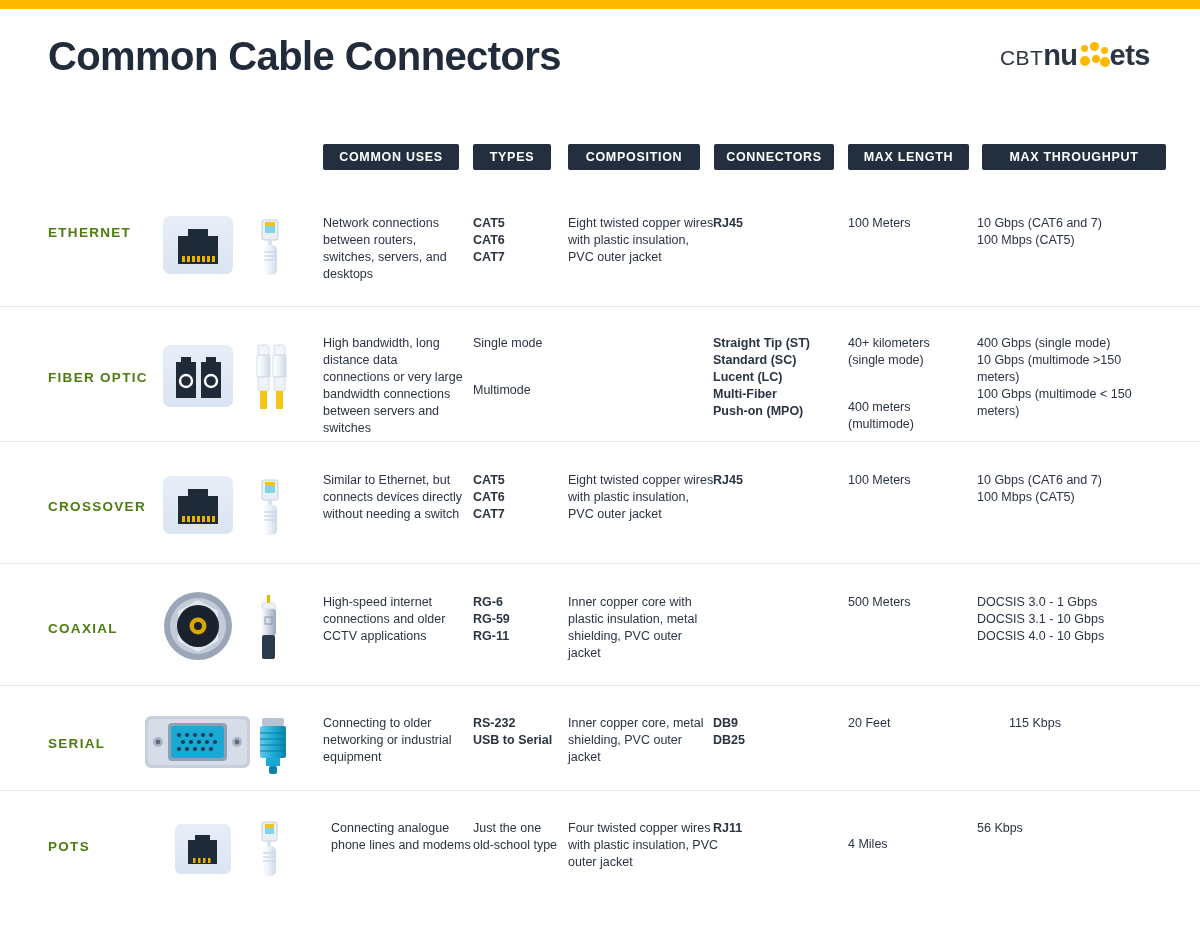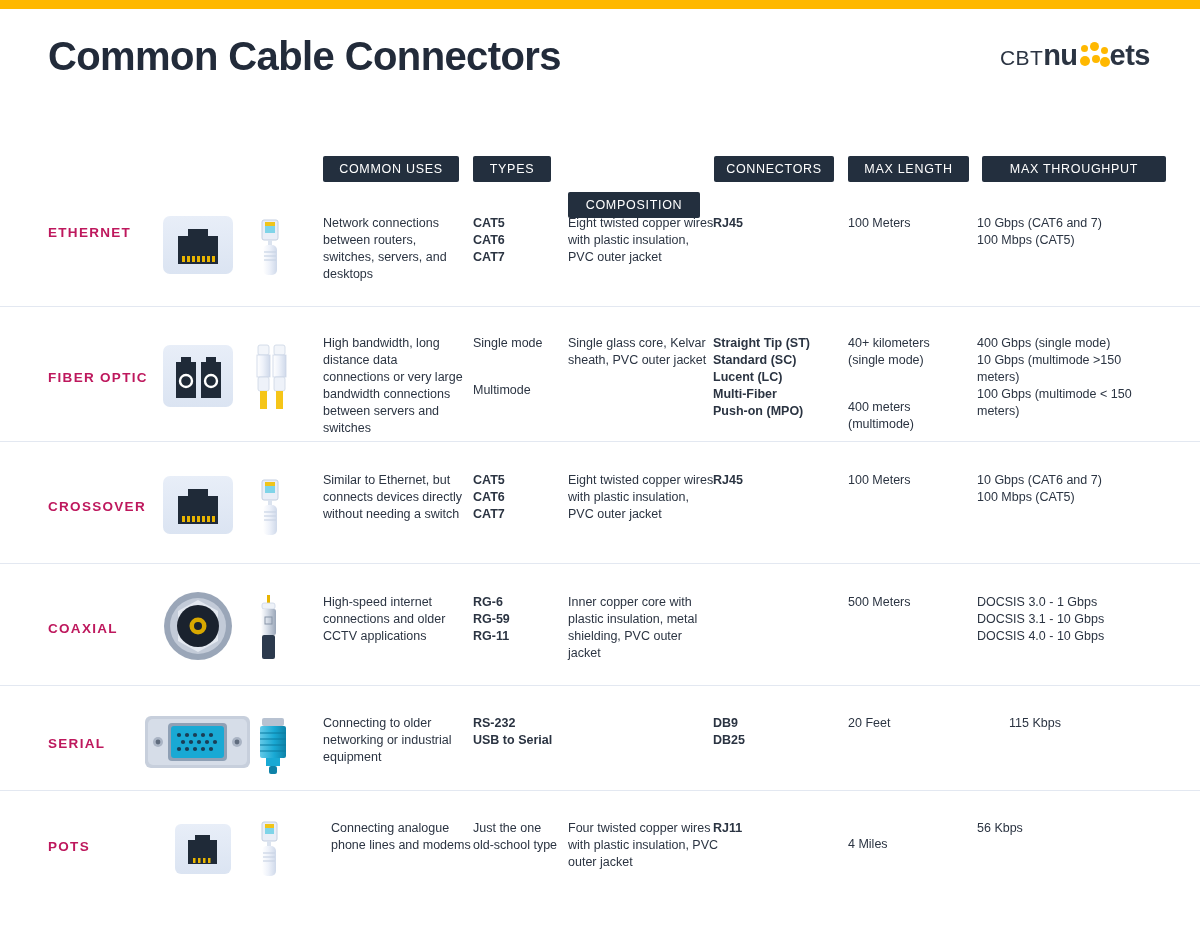--- a/index.html
+++ b/index.html
@@ -56,42 +56,42 @@
   .d1 { width: 7px; height: 7px; left: 2px;  top: 3px; }
   .d2 { width: 9px; height: 9px; left: 11px; top: 0px; }
   .d3 { width: 7px; height: 7px; left: 22px; top: 5px; }
   .d4 { width: 10px; height: 10px; left: 1px; top: 14px; }
   .d5 { width: 8px; height: 8px; left: 13px; top: 13px; }
   .d6 { width: 10px; height: 10px; left: 21px; top: 15px; }
 
   
   .col-headers { position: absolute; top: 144px; left: 0; width: 1200px; height: 26px; }
   .pill {
-    position: absolute; top: 12px; height: 26px;
+    position: absolute; top: 0; height: 26px;
     background: #232f3e;
     border-radius: 2px;
     color: #ffffff;
-    font-size: 12.5px; font-weight: normal;
+    font-size: 12.5px; font-weight: bold;
     letter-spacing: 0.7px;
     display: flex; align-items: center; justify-content: center;
     white-space: nowrap;
   }
 
   
   .row {
     position: absolute; left: 0; width: 1200px;
     border-bottom: 1px solid #e3e8f1;
   }
   .row:last-child { border-bottom: none; }
 
   .row-label {
     position: absolute; left: 48px;
     font-size: 13.5px; font-weight: bold;
     letter-spacing: 1.3px;
-    color: #be185d;
+    color: #4d7c0f;
     white-space: nowrap;
   }
 
   .icon-port { position: absolute; }
 
   .cell {
     position: absolute;
     font-size: 12.5px;
     line-height: 17px;
     color: #2b3442;
@@ -128,21 +128,21 @@
           <i class="d5"></i>
           <i class="d6"></i>
       </span>
       <span class="ets">ets</span>
     </div>
   </div>
 
   <div class="col-headers">
     <div class="pill" style="left:323px; width:136px;">COMMON USES</div>
     <div class="pill" style="left:473px; width:78px;">TYPES</div>
-    <div class="pill" style="left:568px; width:132px;margin-top:36px;">COMPOSITION</div>
+    <div class="pill" style="left:568px; width:132px;">COMPOSITION</div>
     <div class="pill" style="left:714px; width:120px;">CONNECTORS</div>
     <div class="pill" style="left:848px; width:121px;">MAX LENGTH</div>
     <div class="pill" style="left:982px; width:184px;">MAX THROUGHPUT</div>
   </div>
 
   <div class="row" style="top:185px; height:122px;">
     <div class="row-label" style="top:40px;">ETHERNET</div>
     <div class="icon-port" style="left:163px; top:216px;"></div>
     <div class="cell c-uses" style="top:30px;">Network connections between routers, switches, servers, and desktops</div>
     <div class="cell c-types bold" style="top:30px;">
@@ -163,21 +163,20 @@
       </div>
   </div>
 
   <div class="row" style="top:307px; height:135px;">
     <div class="row-label" style="top:63px;">FIBER OPTIC</div>
     <div class="cell c-uses" style="top:28px;">High bandwidth, long distance data connections or very large bandwidth connections between servers and switches</div>
     <div class="cell c-types" style="top:28px;">
         <p>Single mode</p>
         <p class="gap">Multimode</p>
       </div>
-    <div class="cell c-comp" style="top:28px;">Single glass core, Kelvar sheath, PVC outer jacket</div>
     <div class="cell c-conn bold" style="top:28px;">
         <p>Straight Tip (ST)</p>
         <p>Standard (SC)</p>
         <p>Lucent (LC)</p>
         <p>Multi-Fiber</p>
         <p>Push-on (MPO)</p>
       </div>
     <div class="cell c-len" style="top:28px;">
         <p>40+ kilometers</p>
         <p>(single mode)</p>
@@ -233,20 +232,21 @@
       </div>
   </div>
 
   <div class="row" style="top:686px; height:105px;">
     <div class="row-label" style="top:50px;">SERIAL</div>
     <div class="cell c-uses" style="top:29px;">Connecting to older networking or industrial equipment</div>
     <div class="cell c-types bold" style="top:29px;">
         <p>RS-232</p>
         <p>USB to Serial</p>
       </div>
+    <div class="cell c-comp" style="top:29px;">Inner copper core, metal shielding, PVC outer jacket</div>
     <div class="cell c-conn bold" style="top:29px;">
         <p>DB9</p>
         <p>DB25</p>
       </div>
     <div class="cell c-len" style="top:29px;">
         <p>20 Feet</p>
       </div>
     <div class="cell c-thru" style="top:29px;margin-left:32px;">
         <p>115 Kbps</p>
       </div>

